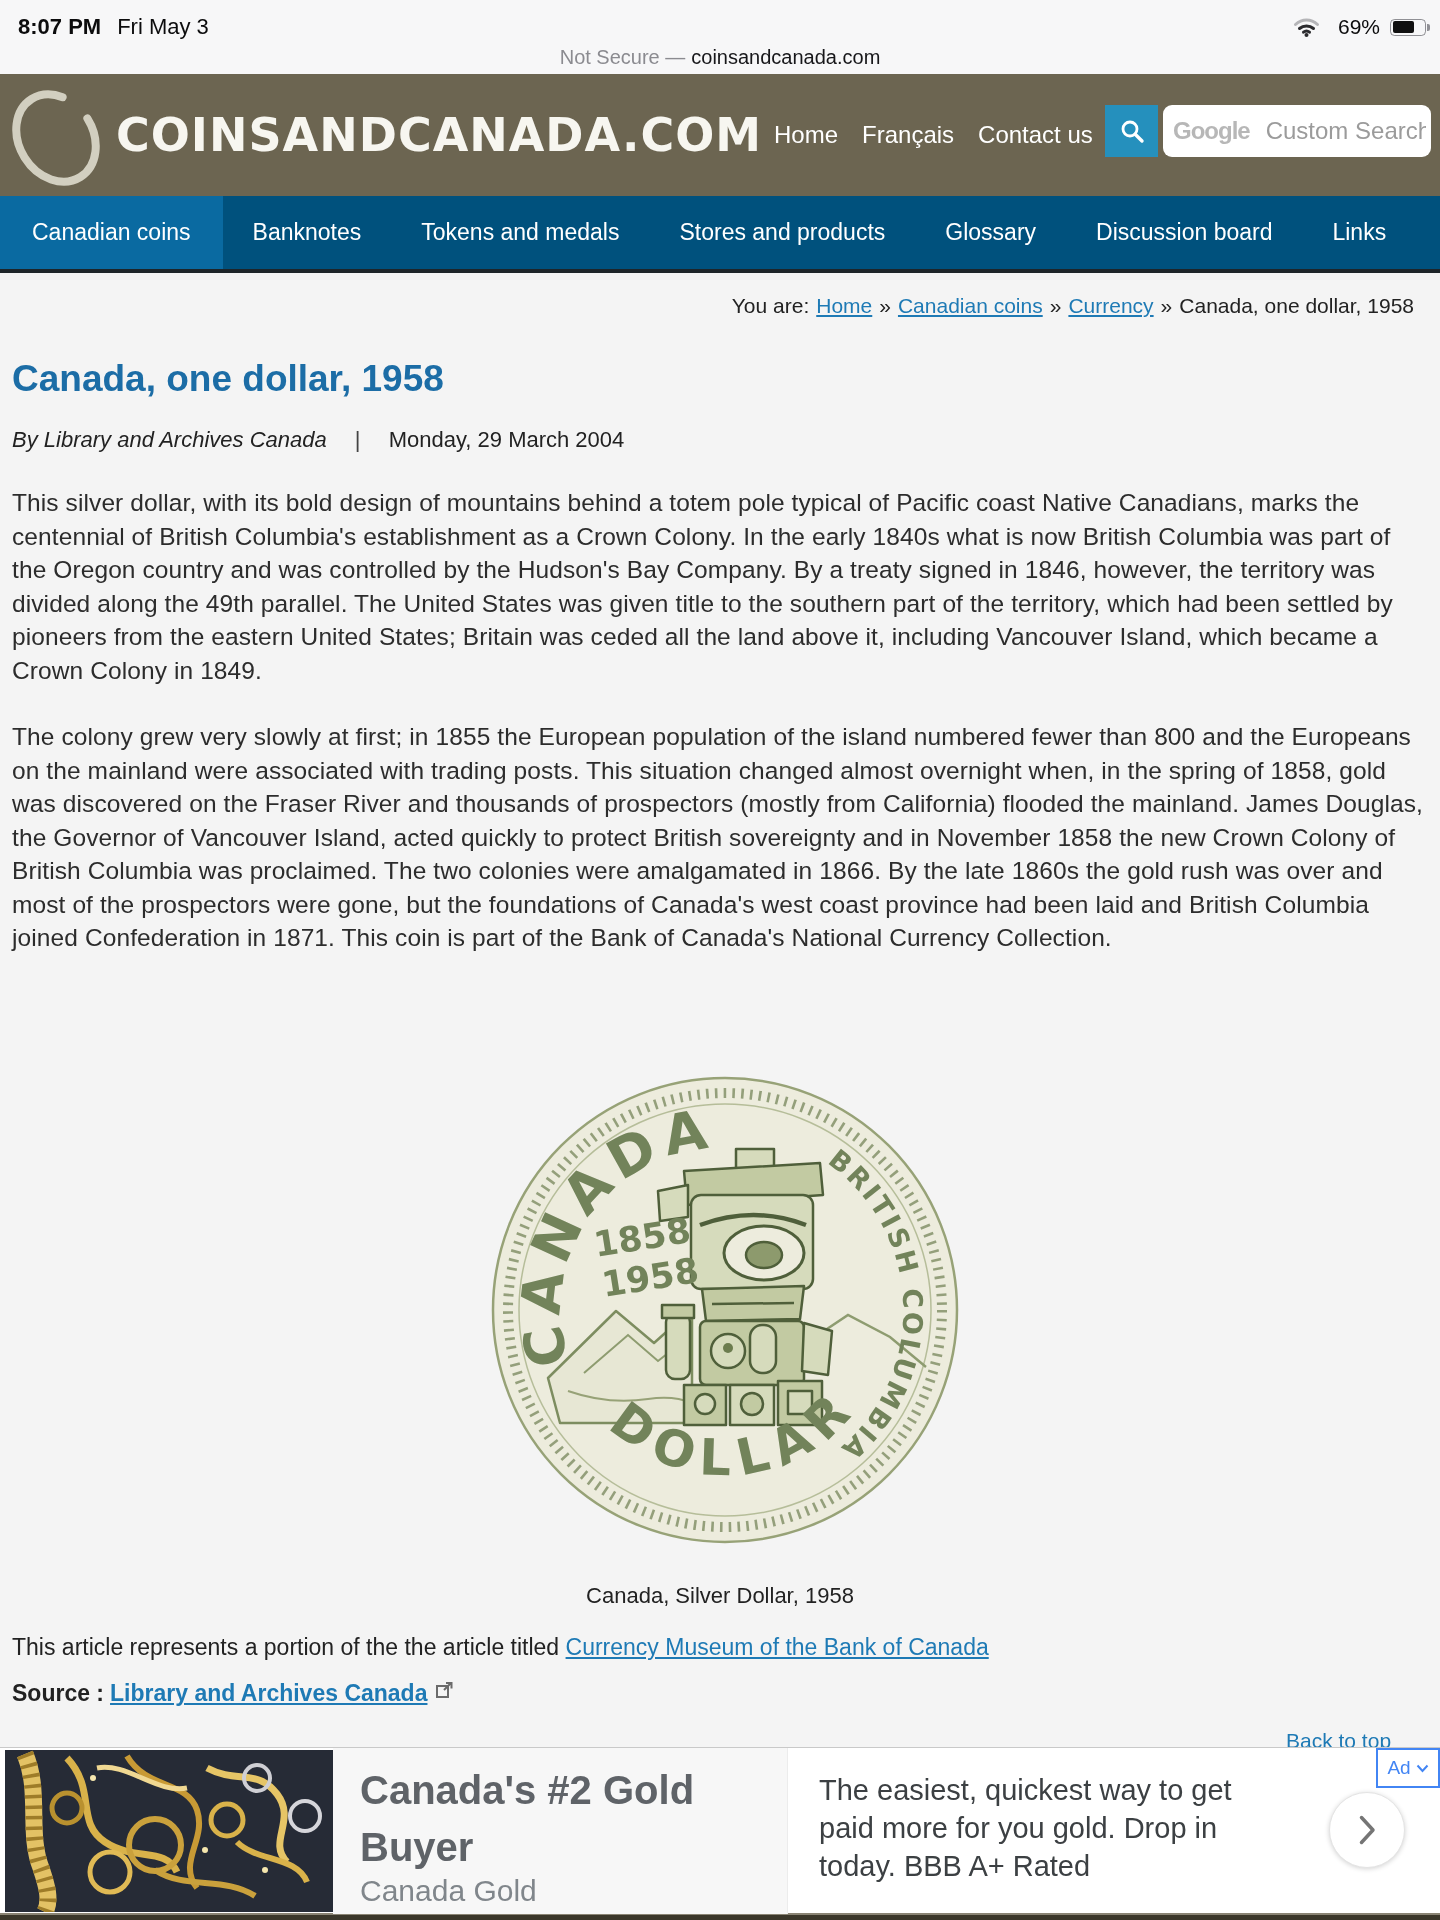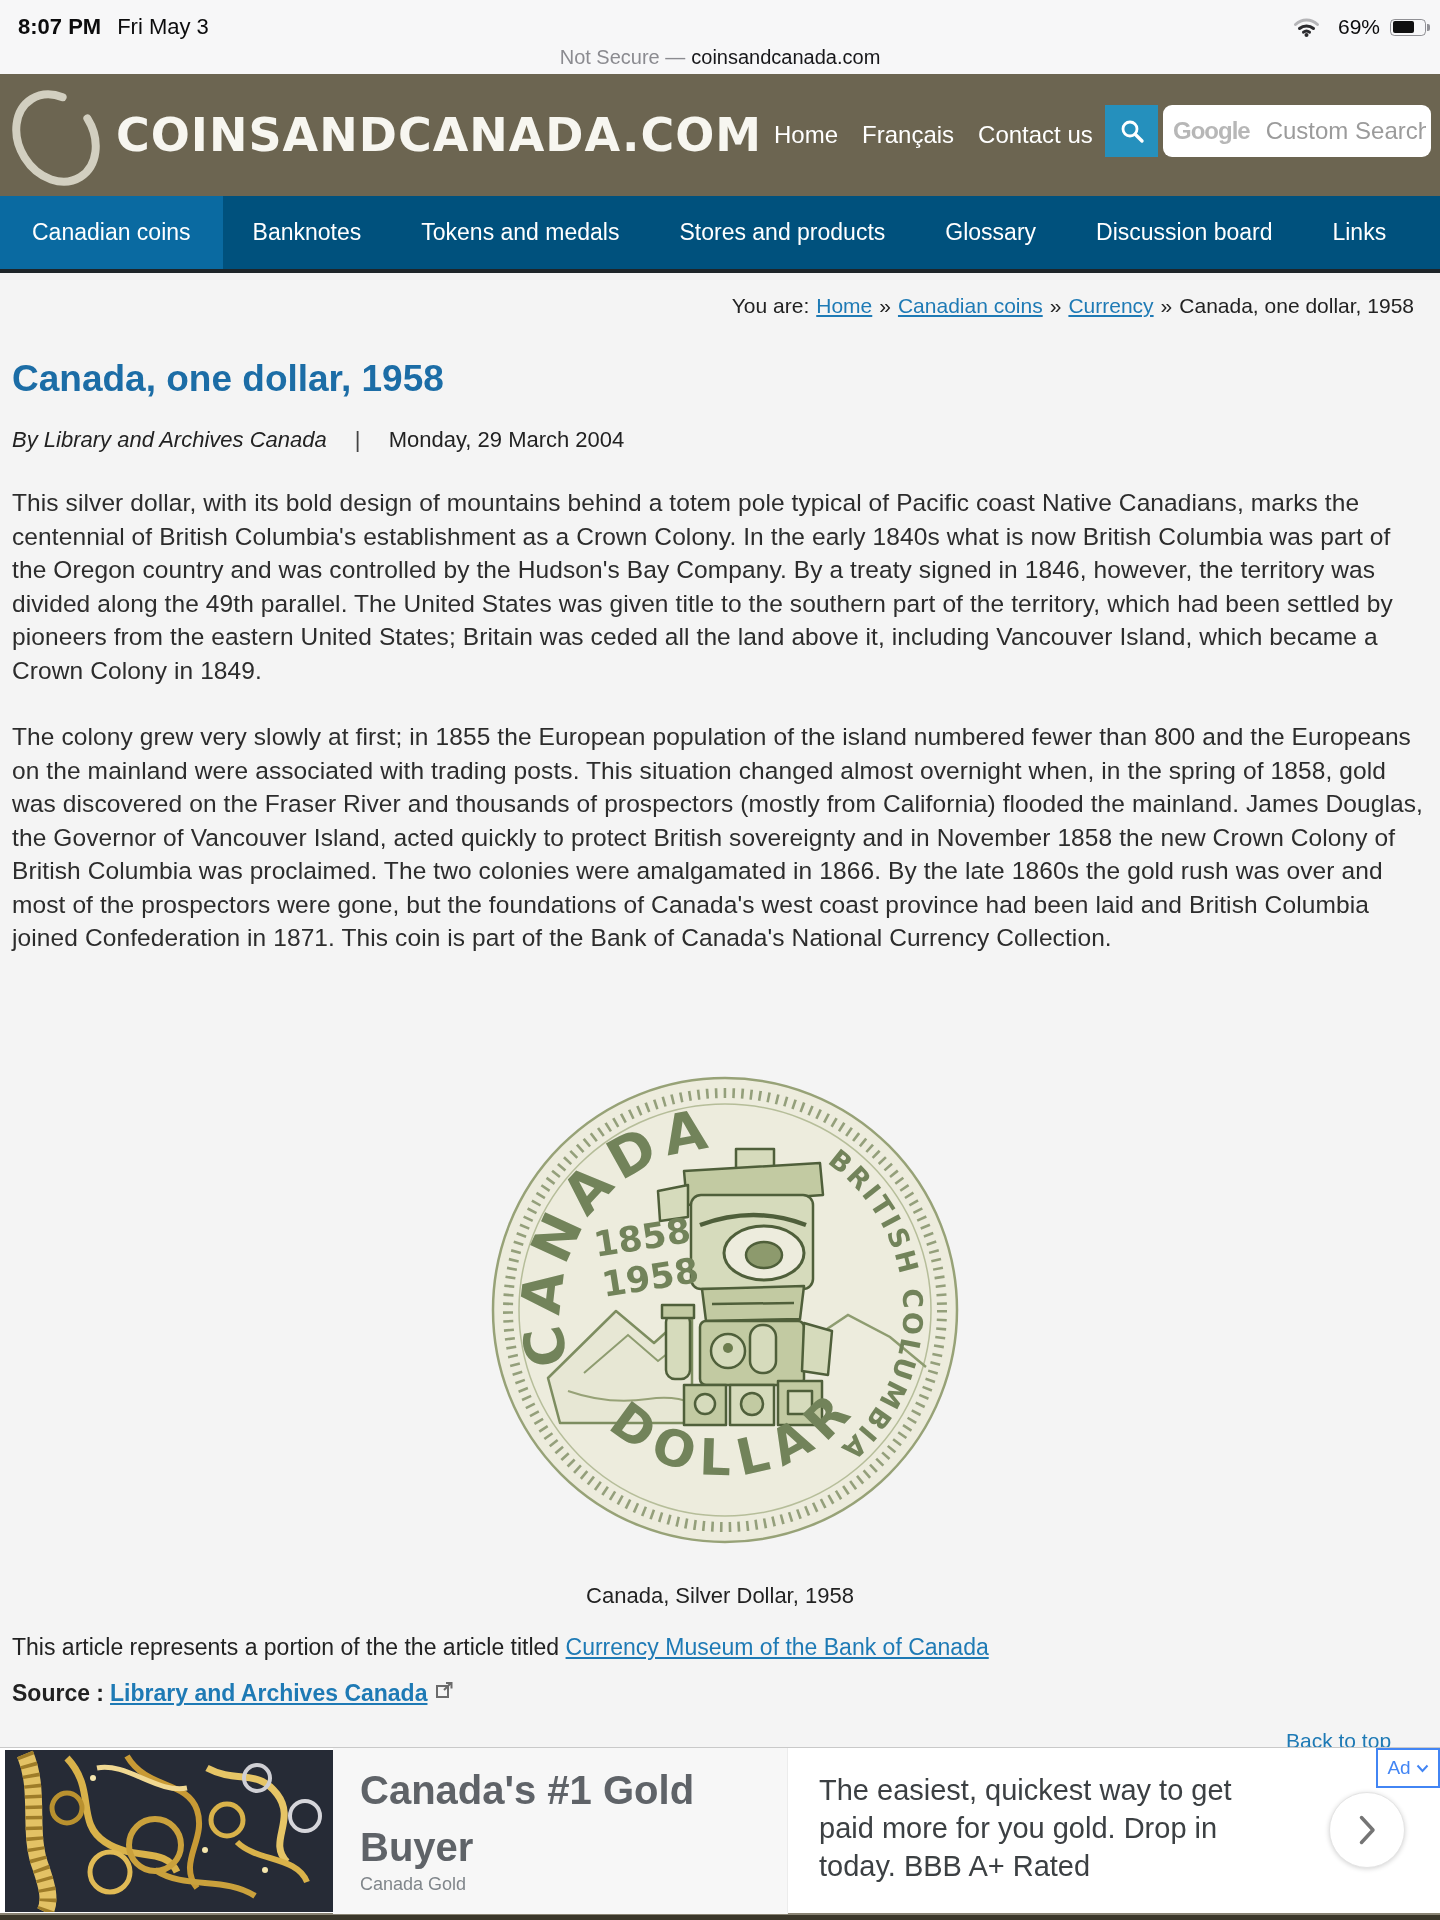--- a/index.html
+++ b/index.html
@@ -60,21 +60,21 @@
   .source-line { position:absolute; top:1680px; left:12px; font-size:23px; color:#222; display:flex; align-items:flex-start; gap:6px;font-weight:bold; }
   .ext-icon { display:inline-block; margin-left:2px; }
 
   .back-to-top { position:absolute; left:1286px; top:1729px; font-size:21px; color:#1e7ab5; text-decoration:underline; z-index:1; cursor:pointer; }
 
   
   .ad { position:absolute; top:1747px; left:0; width:1440px; height:166px; background:#ffffff; border-top:1px solid #c9c9c9; z-index:2; }
   .ad-photo { position:absolute; left:5px; top:2px; width:328px; height:162px; overflow:hidden; }
   .ad-mid { position:absolute; left:333px; top:0; width:454px; height:166px; background:#f7f7f7; }
   .ad-title { position:absolute; left:27px; top:14px; width:410px; font-size:40px; line-height:57px; font-weight:bold; color:#5f6368; }
-  .ad-advertiser { position:absolute; left:27px; top:126px; font-size:18px; color:#80868b; }
+  .ad-advertiser { position:absolute; left:27px; top:126px; font-size:30px; color:#80868b; }
   .ad-divider { position:absolute; left:787px; top:0; width:1px; height:166px; background:#ececec; }
   .ad-body { position:absolute; left:819px; top:23px; width:470px; font-size:29px; line-height:38px; color:#3c4043; }
   .ad-cta { position:absolute; left:1329px; top:44px; width:76px; height:76px; border-radius:50%; background:#fff; border:1px solid #e4e4e4; box-shadow:0 1px 5px rgba(0,0,0,.18); display:flex; align-items:center; justify-content:center; cursor:pointer; }
   .ad-badge { position:absolute; right:0; top:0; height:40px; min-width:64px; background:#fff; border:2px solid #4285f4; display:flex; align-items:center; justify-content:center; gap:5px; padding:0 7px; cursor:pointer; }
   .ad-badge span { color:#4285f4; font-size:19px; }
 
   .footer-strip { position:absolute; top:1913px; left:0; width:1440px; height:7px; background:#3b372a; border-top:2px solid #8a8474; }
 </style>
 </head>
 <body>
@@ -254,21 +254,21 @@
         <circle cx="222" cy="70" r="16" fill="none" stroke="#d9b24a" stroke-width="5"></circle>
         <circle cx="252" cy="28" r="13" fill="none" stroke="#cfcfd4" stroke-width="4"></circle>
         <circle cx="62" cy="58" r="15" fill="none" stroke="#b9912f" stroke-width="5"></circle>
         <circle cx="300" cy="66" r="15" fill="none" stroke="#d5d5da" stroke-width="4"></circle>
         <circle cx="88" cy="28" r="3" fill="#f6e7ae"></circle>
           <circle cx="200" cy="100" r="3" fill="#f6e7ae"></circle>
           <circle cx="260" cy="120" r="3" fill="#f6e7ae"></circle>
       </svg>
     </div>
     <div class="ad-mid">
-      <div class="ad-title">Canada's #1 Gold Buyer</div>
+      <div class="ad-title">Canada's #2 Gold Buyer</div>
       <div class="ad-advertiser">Canada Gold</div>
     </div>
     <div class="ad-divider"></div>
     <div class="ad-body">The easiest, quickest way to get paid more for you gold. Drop in today. BBB A+ Rated</div>
     <div class="ad-cta">
       <svg width="17" height="30" viewBox="0 0 17 30">
         <polyline points="2.5,2.5 14,15 2.5,27.5" fill="none" stroke="#757575" stroke-width="3.5" stroke-linecap="round" stroke-linejoin="round"></polyline>
       </svg>
     </div>
     <div class="ad-badge">

